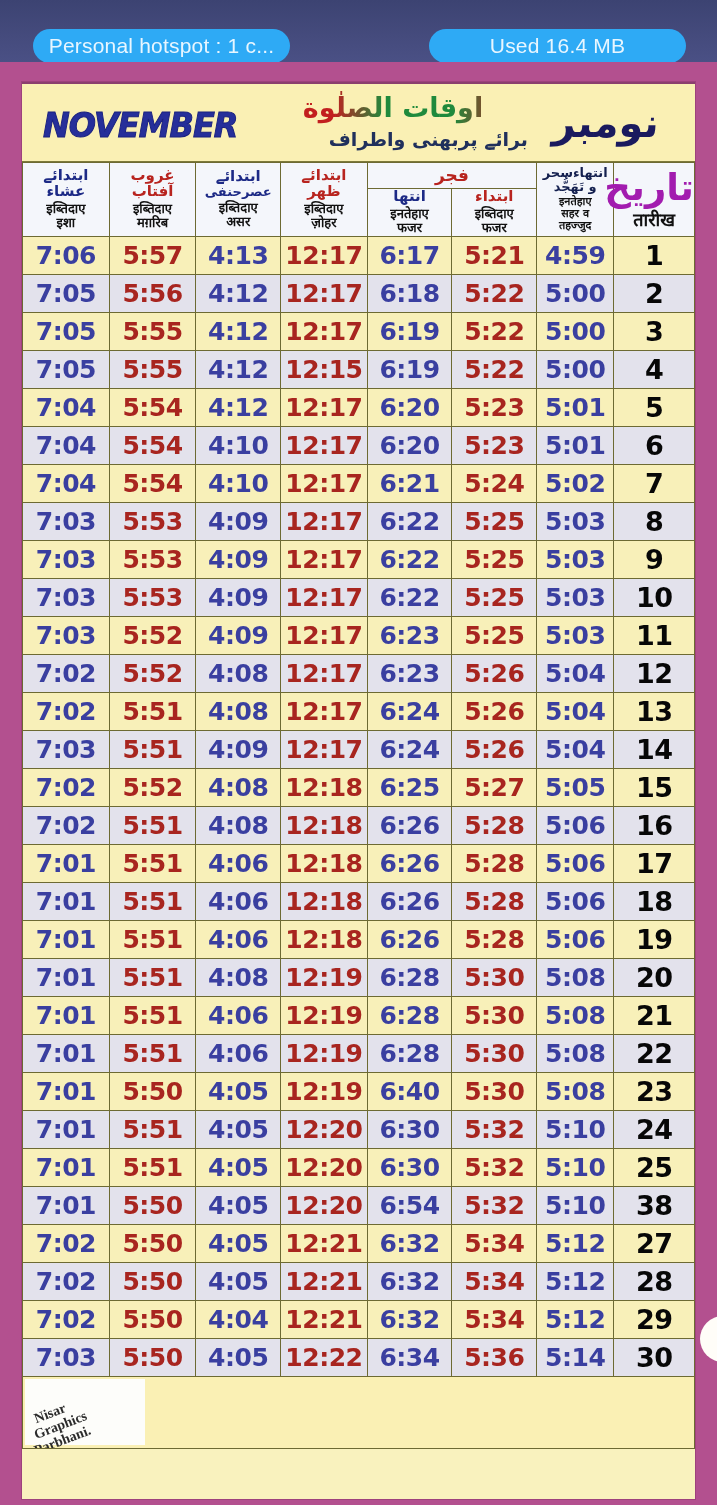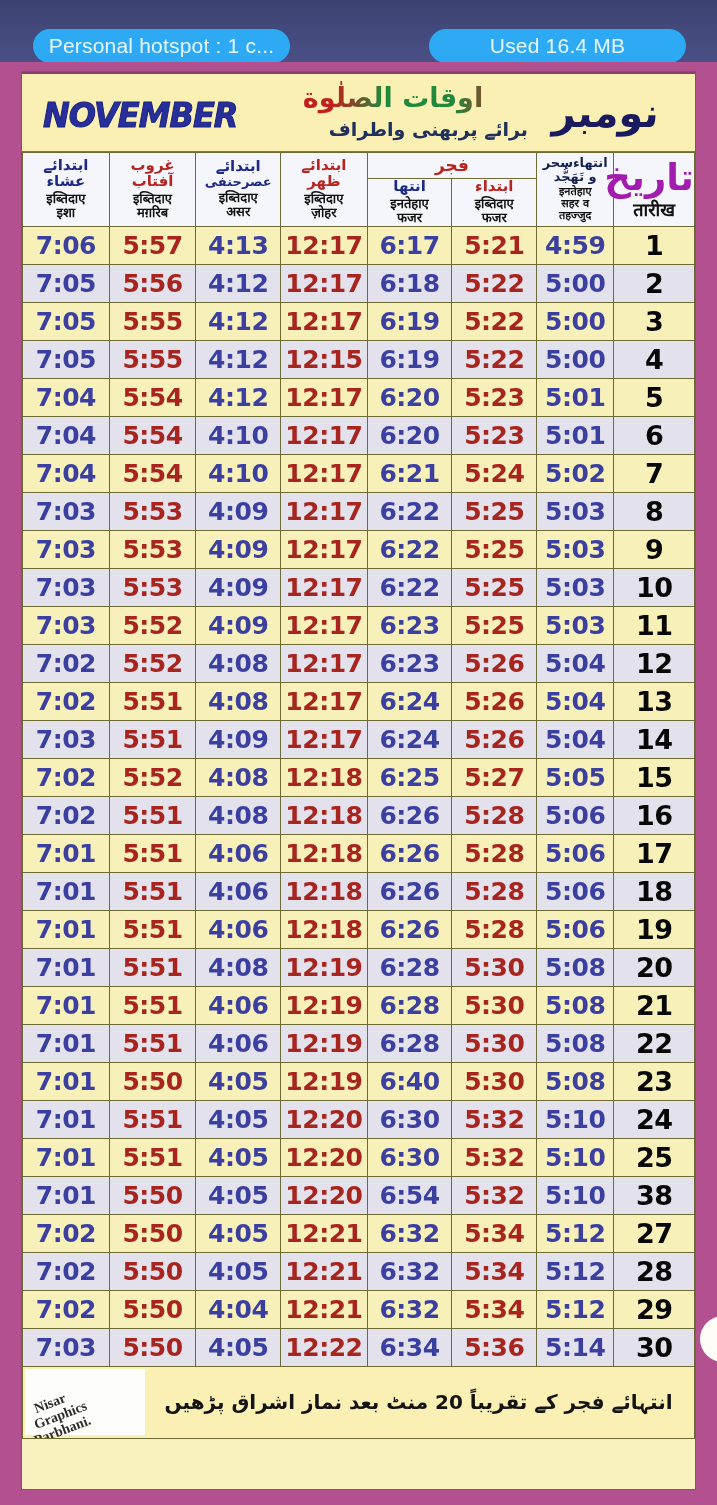--- a/index.html
+++ b/index.html
@@ -28,21 +28,21 @@
   .pill.right{ left:429px; width:257px; }
 
   
   .frame{
     position:absolute; left:0; top:62px; width:717px; height:1443px;
     background:#b3508f;
   }
 
   
   .sheet{
-    position:absolute; left:22px; top:10px; width:673px; height:1417px;
+    position:absolute; left:22px; top:20px; width:673px; height:1417px;
     background:#f9f2be;
     border-top:2px solid #8b3f6e;
     box-shadow:0 0 0 1px rgba(120,40,90,.35);
   }
 
   
   .titleband{
     position:relative; height:78px; width:100%;
     background:#faf0b4;
     border-bottom:1px solid #7d7a3a;
@@ -575,21 +575,20 @@
             </tr>
           </tbody>
       </table>
 
       <div class="footer">
         <div class="stamp">
           <span>Nisar</span>
           <span>Graphics</span>
           <span>Parbhani.</span>
         </div>
-        <div class="footer-note">انتہائے فجر کے تقریباً 20 منٹ بعد نماز اشراق پڑھیں</div>
       </div>
 
     </div>
   </div>
 
   <div class="edgeblob"></div>
 
 </div>
 
 </body></html>

